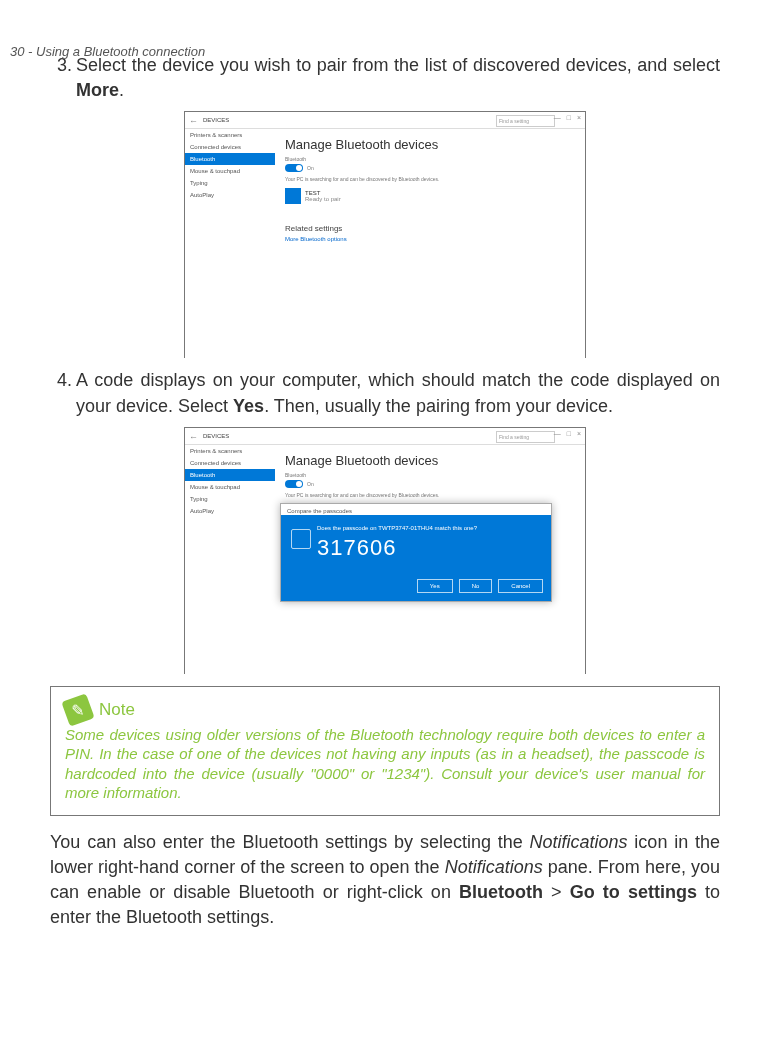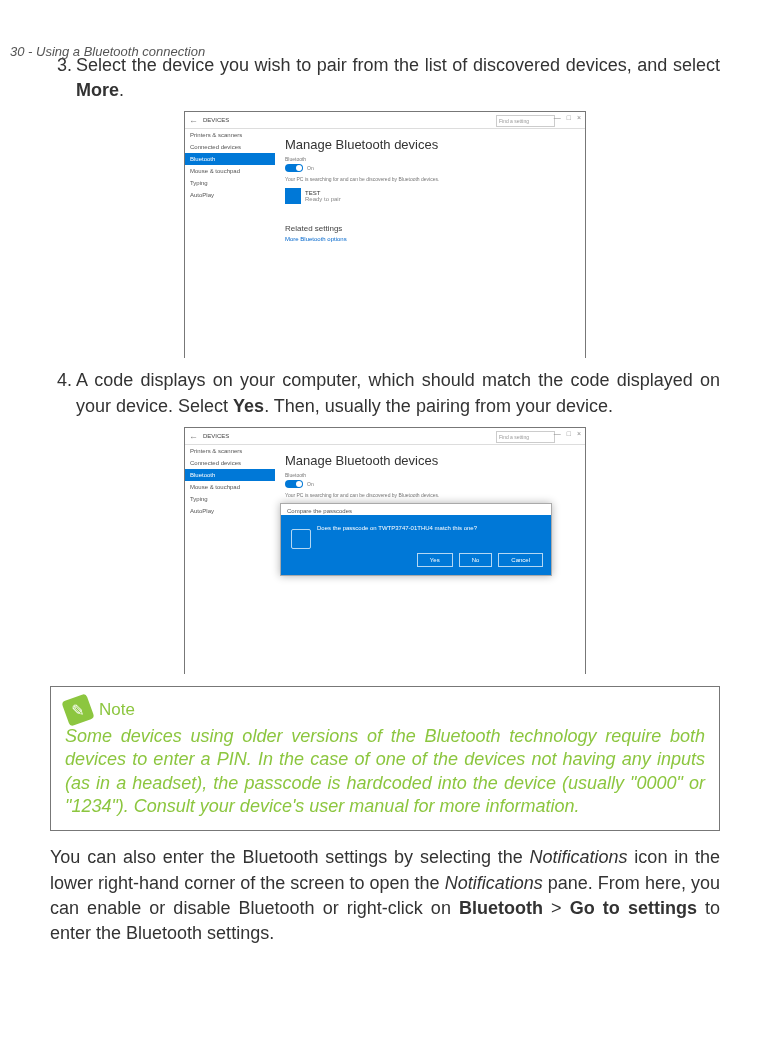--- a/index.html
+++ b/index.html
@@ -205,21 +205,21 @@
   }
   .note-icon span { transform: rotate(20deg); display:inline-block; }
   .note-title {
     color: #8cc63f;
     font-weight: normal;
     font-size: 17px;
   }
   .note-body {
     color: #8cc63f;
     font-style: italic;
-    font-size: 18px;
+    font-size: 15px;
     line-height: 1.3;
     text-align: justify;
   }
 
   .para {
     font-size: 18px;
     line-height: 1.4;
     text-align: justify;
     margin-top: 6px;
   }
@@ -312,20 +312,21 @@
           </div>
           <div class="small">Your PC is searching for and can be discovered by Bluetooth devices.</div>
         </div>
       </div>
 
       <div class="overlay">
         <div class="dlg-title">Compare the passcodes</div>
         <div class="dlg-body">
           <div class="ico"></div>
           <div class="q">Does the passcode on TWTP3747-01THU4 match this one?</div>
+          <div class="code">317606</div>
         </div>
         <div class="dlg-foot">
           <div class="btn">Yes</div>
           <div class="btn">No</div>
           <div class="btn">Cancel</div>
         </div>
       </div>
     </div>
   </div>
 

